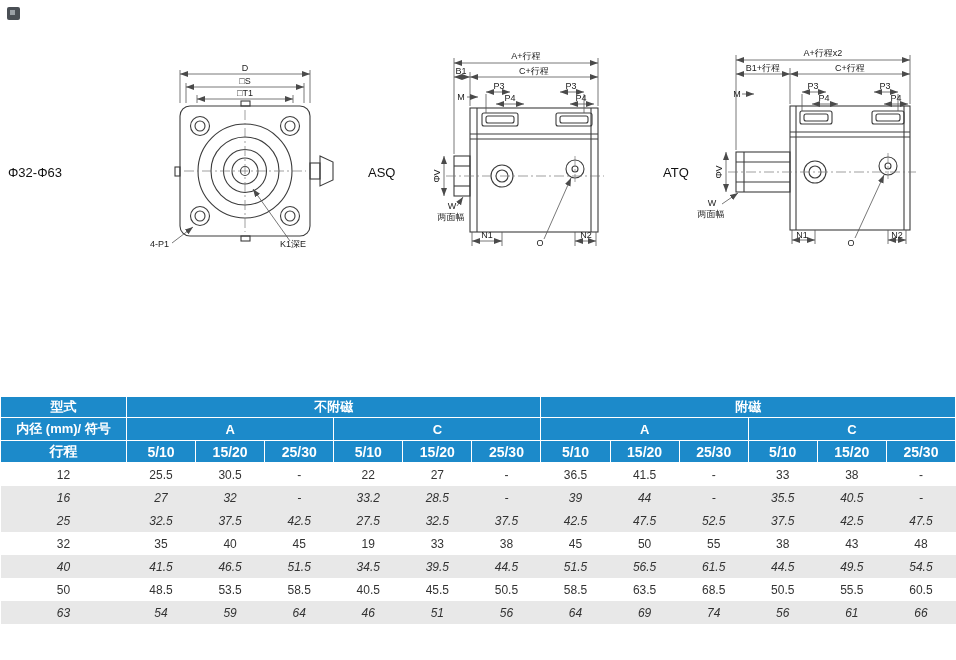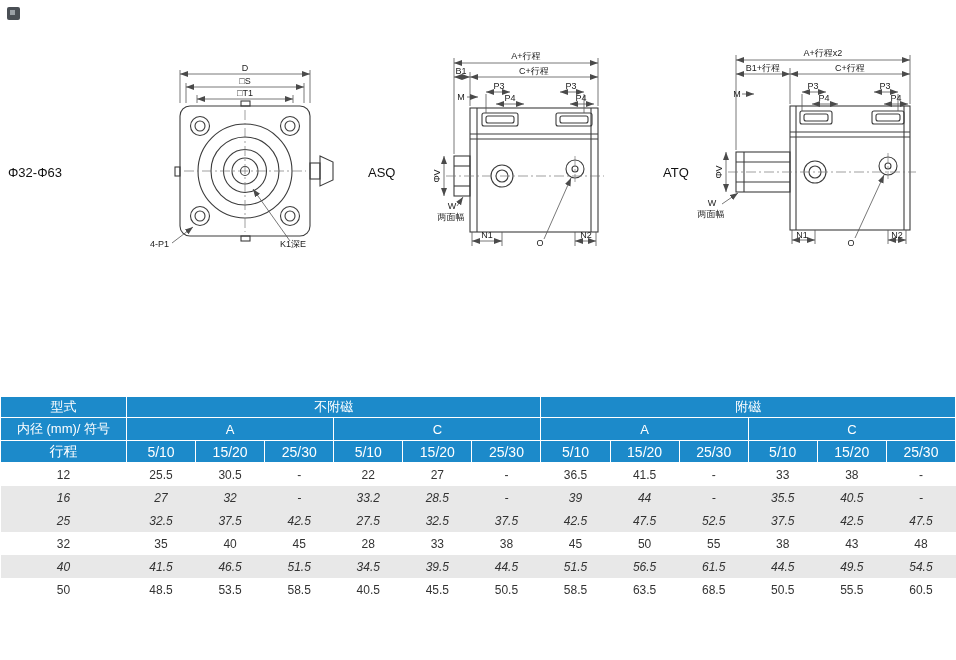--- a/index.html
+++ b/index.html
@@ -15,21 +15,21 @@
 
   .drawings{position:absolute;left:0;top:0;width:956px;height:392px;}
 
   svg text{font-family:"Liberation Sans","DejaVu Sans",sans-serif;fill:#222;}
   .dimtxt{font-size:9px;}
   .lbltxt{font-size:13px;fill:#111;}
 
   .spec-table-wrap{position:absolute;left:0;top:396px;width:956px;}
   table.spec{border-collapse:collapse;width:956px;table-layout:fixed;}
   table.spec thead th{
-    background:var(--header-blue);color:#fff;font-weight:normal;
+    background:var(--header-blue);color:#fff;font-weight:bold;
     border:1px solid #fff;font-size:13px;padding:0;
   }
   table.spec thead tr.h1 th{height:20px;}
   table.spec thead tr.h2 th{height:22px;margin-left:11px;}
   table.spec thead tr.h3 th{height:21px;font-size:14px;}
   table.spec tbody td{
     text-align:center;height:23px;font-size:12px;color:#333;padding:0;
     border:none;
   }
   table.spec tbody tr.alt{background:var(--row-alt);font-style:italic;}
@@ -335,21 +335,21 @@
             <td>52.5</td>
             <td>37.5</td>
             <td>42.5</td>
             <td>47.5</td>
           </tr>
           <tr>
             <td>32</td>
             <td>35</td>
             <td>40</td>
             <td>45</td>
-            <td>28</td>
+            <td>19</td>
             <td>33</td>
             <td>38</td>
             <td>45</td>
             <td>50</td>
             <td>55</td>
             <td>38</td>
             <td>43</td>
             <td>48</td>
           </tr>
           <tr class="alt">
@@ -375,17 +375,32 @@
             <td>40.5</td>
             <td>45.5</td>
             <td>50.5</td>
             <td>58.5</td>
             <td>63.5</td>
             <td>68.5</td>
             <td>50.5</td>
             <td>55.5</td>
             <td>60.5</td>
           </tr>
+          <tr class="alt">
+            <td>63</td>
+            <td>54</td>
+            <td>59</td>
+            <td>64</td>
+            <td>46</td>
+            <td>51</td>
+            <td>56</td>
+            <td>64</td>
+            <td>69</td>
+            <td>74</td>
+            <td>56</td>
+            <td>61</td>
+            <td>66</td>
+          </tr>
         </tbody>
     </table>
   </div>
 
 </div>
 
 </body></html>

